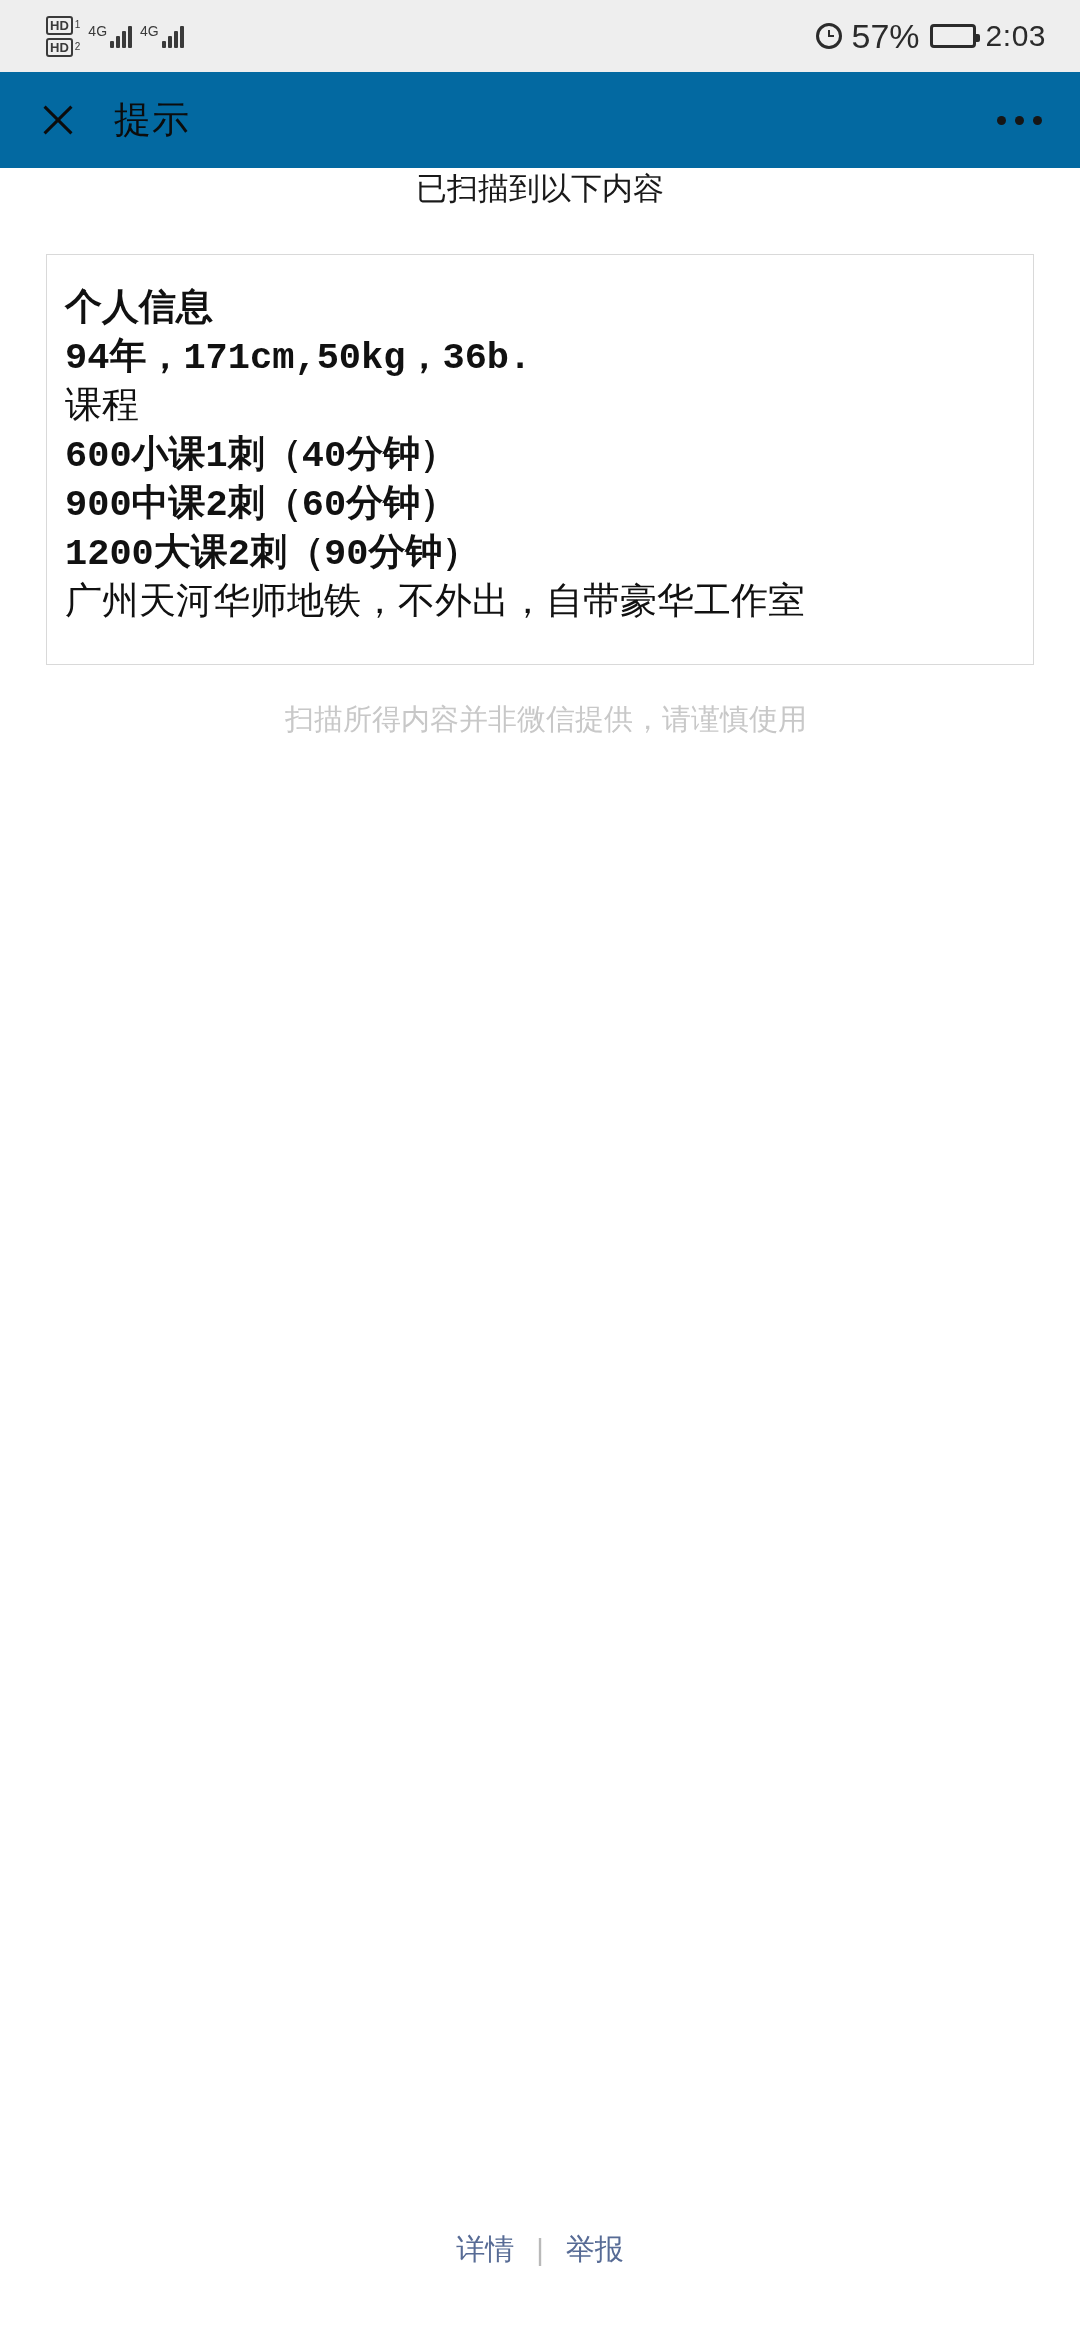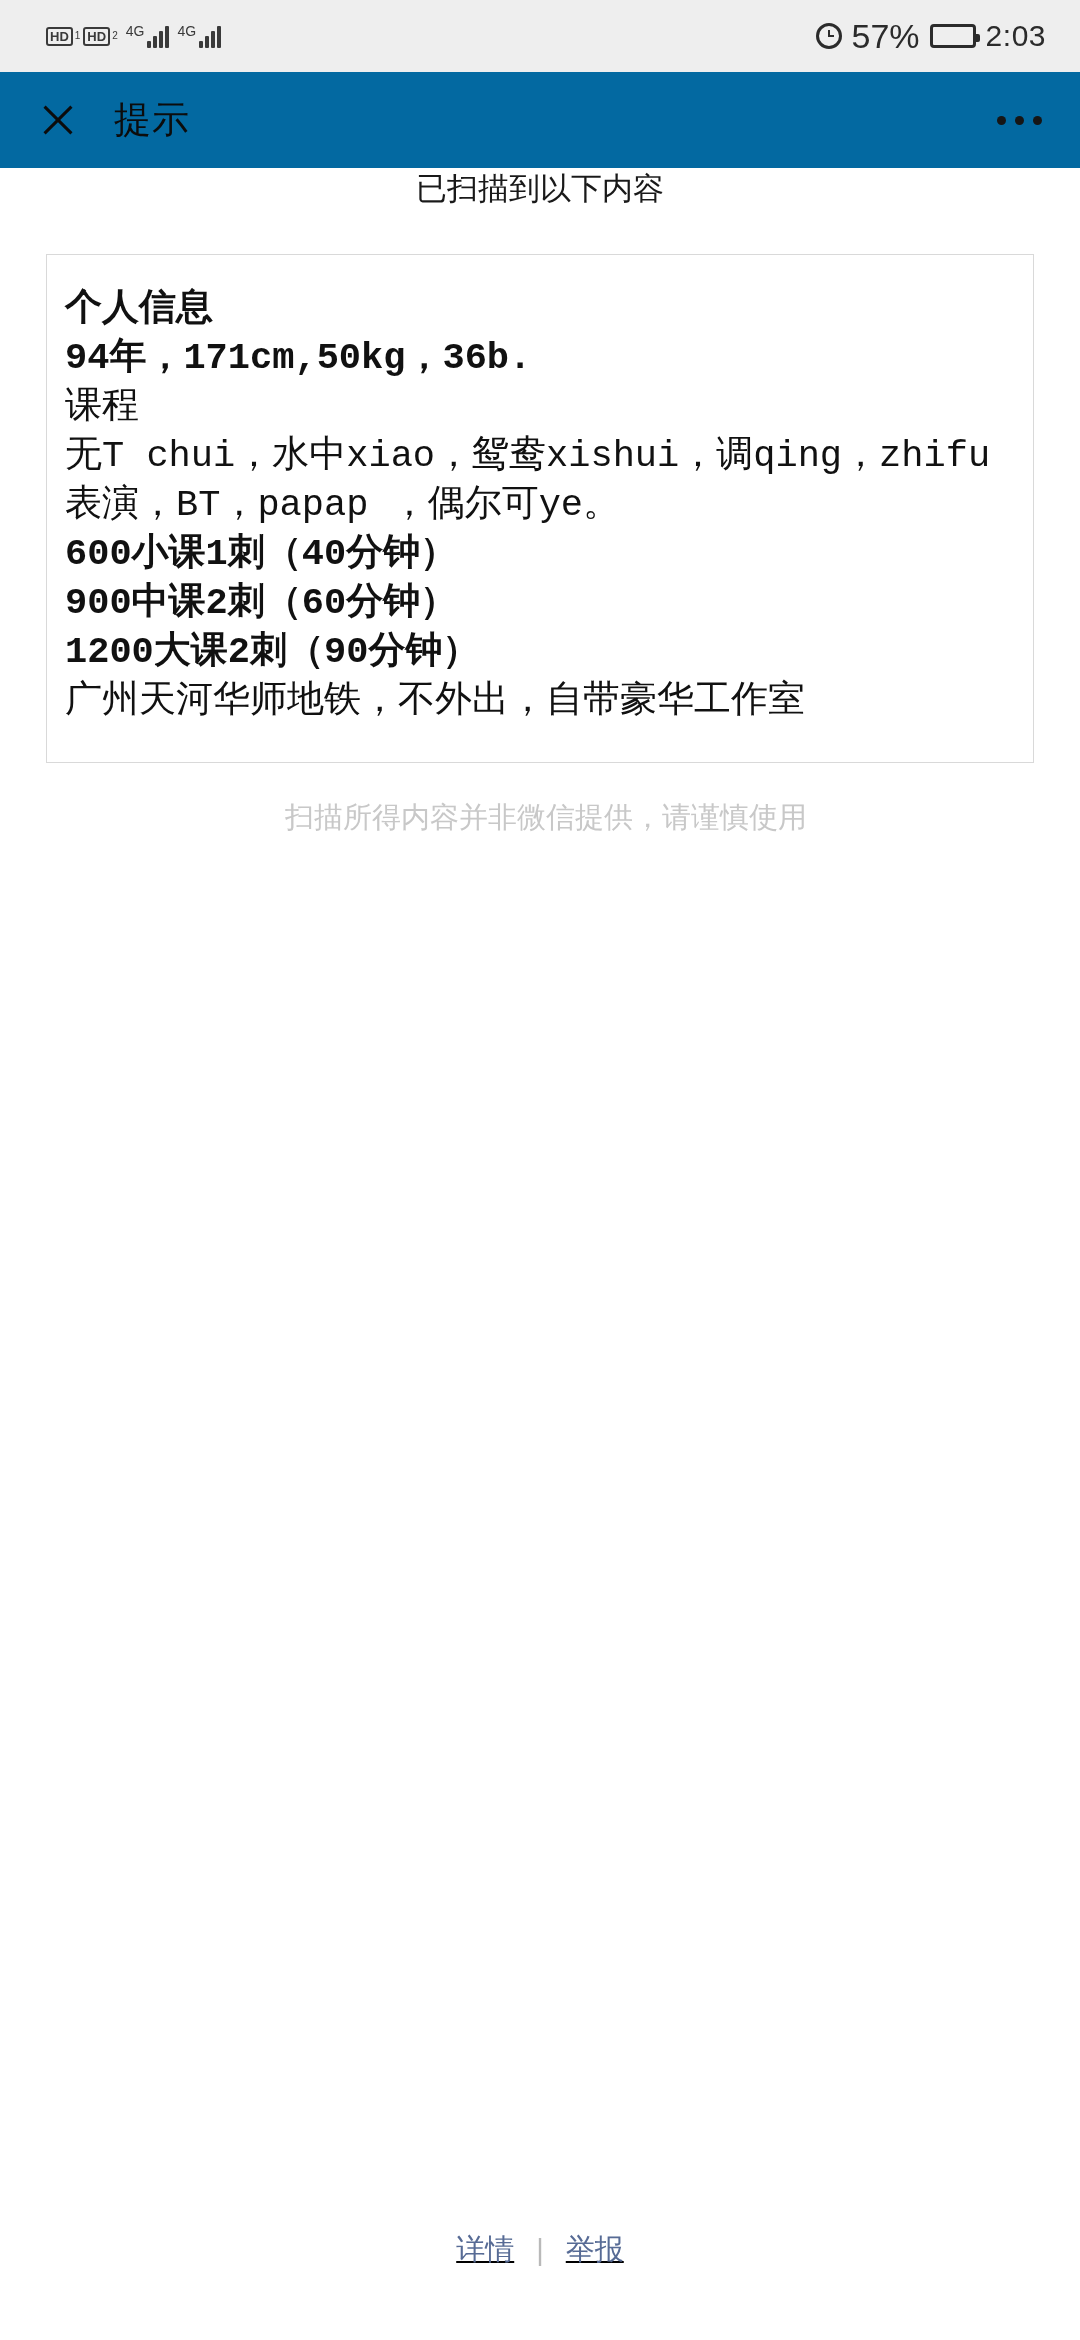--- a/index.html
+++ b/index.html
@@ -26,21 +26,21 @@
     padding: 0 34px 0 46px;
     box-sizing: border-box;
   }
   .status-left {
     display: flex;
     align-items: center;
     gap: 6px;
   }
   .hd-stack {
     display: flex;
-    flex-direction: row;
+    flex-direction: column;
     gap: 3px;
   }
   .hd-badge {
     display: flex;
     align-items: center;
     gap: 2px;
   }
   .hd-box {
     border: 2px solid #3a3a3a;
     border-radius: 3px;
@@ -228,21 +228,20 @@
   .footer {
     position: absolute;
     left: 0;
     right: 0;
     bottom: 70px;
     display: flex;
     justify-content: center;
     align-items: center;
     gap: 22px;
     font-size: 29px;
-    text-decoration: underline;
   }
   .footer a {
     color: #576b95;
     text-decoration: none;
   }
   .footer .divider { color: #b9b9b9; }
 </style>
 </head>
 <body>
 
@@ -295,21 +294,20 @@
     </span>
 </div>
 
 <div class="content">
   <div class="scan-heading">已扫描到以下内容</div>
 
   <div class="card">
     <p class="bold">个人信息</p>
     <p class="bold">94年，171cm,50kg，36b.</p>
     <p>课程</p>
-    <p>无T chui，水中xiao，鸳鸯xishui，调qing，zhifu表演，BT，papap ，偶尔可ye。</p>
     <p class="bold">600小课1刺（40分钟）</p>
     <p class="bold">900中课2刺（60分钟）</p>
     <p class="bold">1200大课2刺（90分钟）</p>
     <p>广州天河华师地铁，不外出，自带豪华工作室</p>
   </div>
 
   <div class="note">
     <div>扫描所得内容并非微信提供，请谨慎使用</div>
   </div>
 

